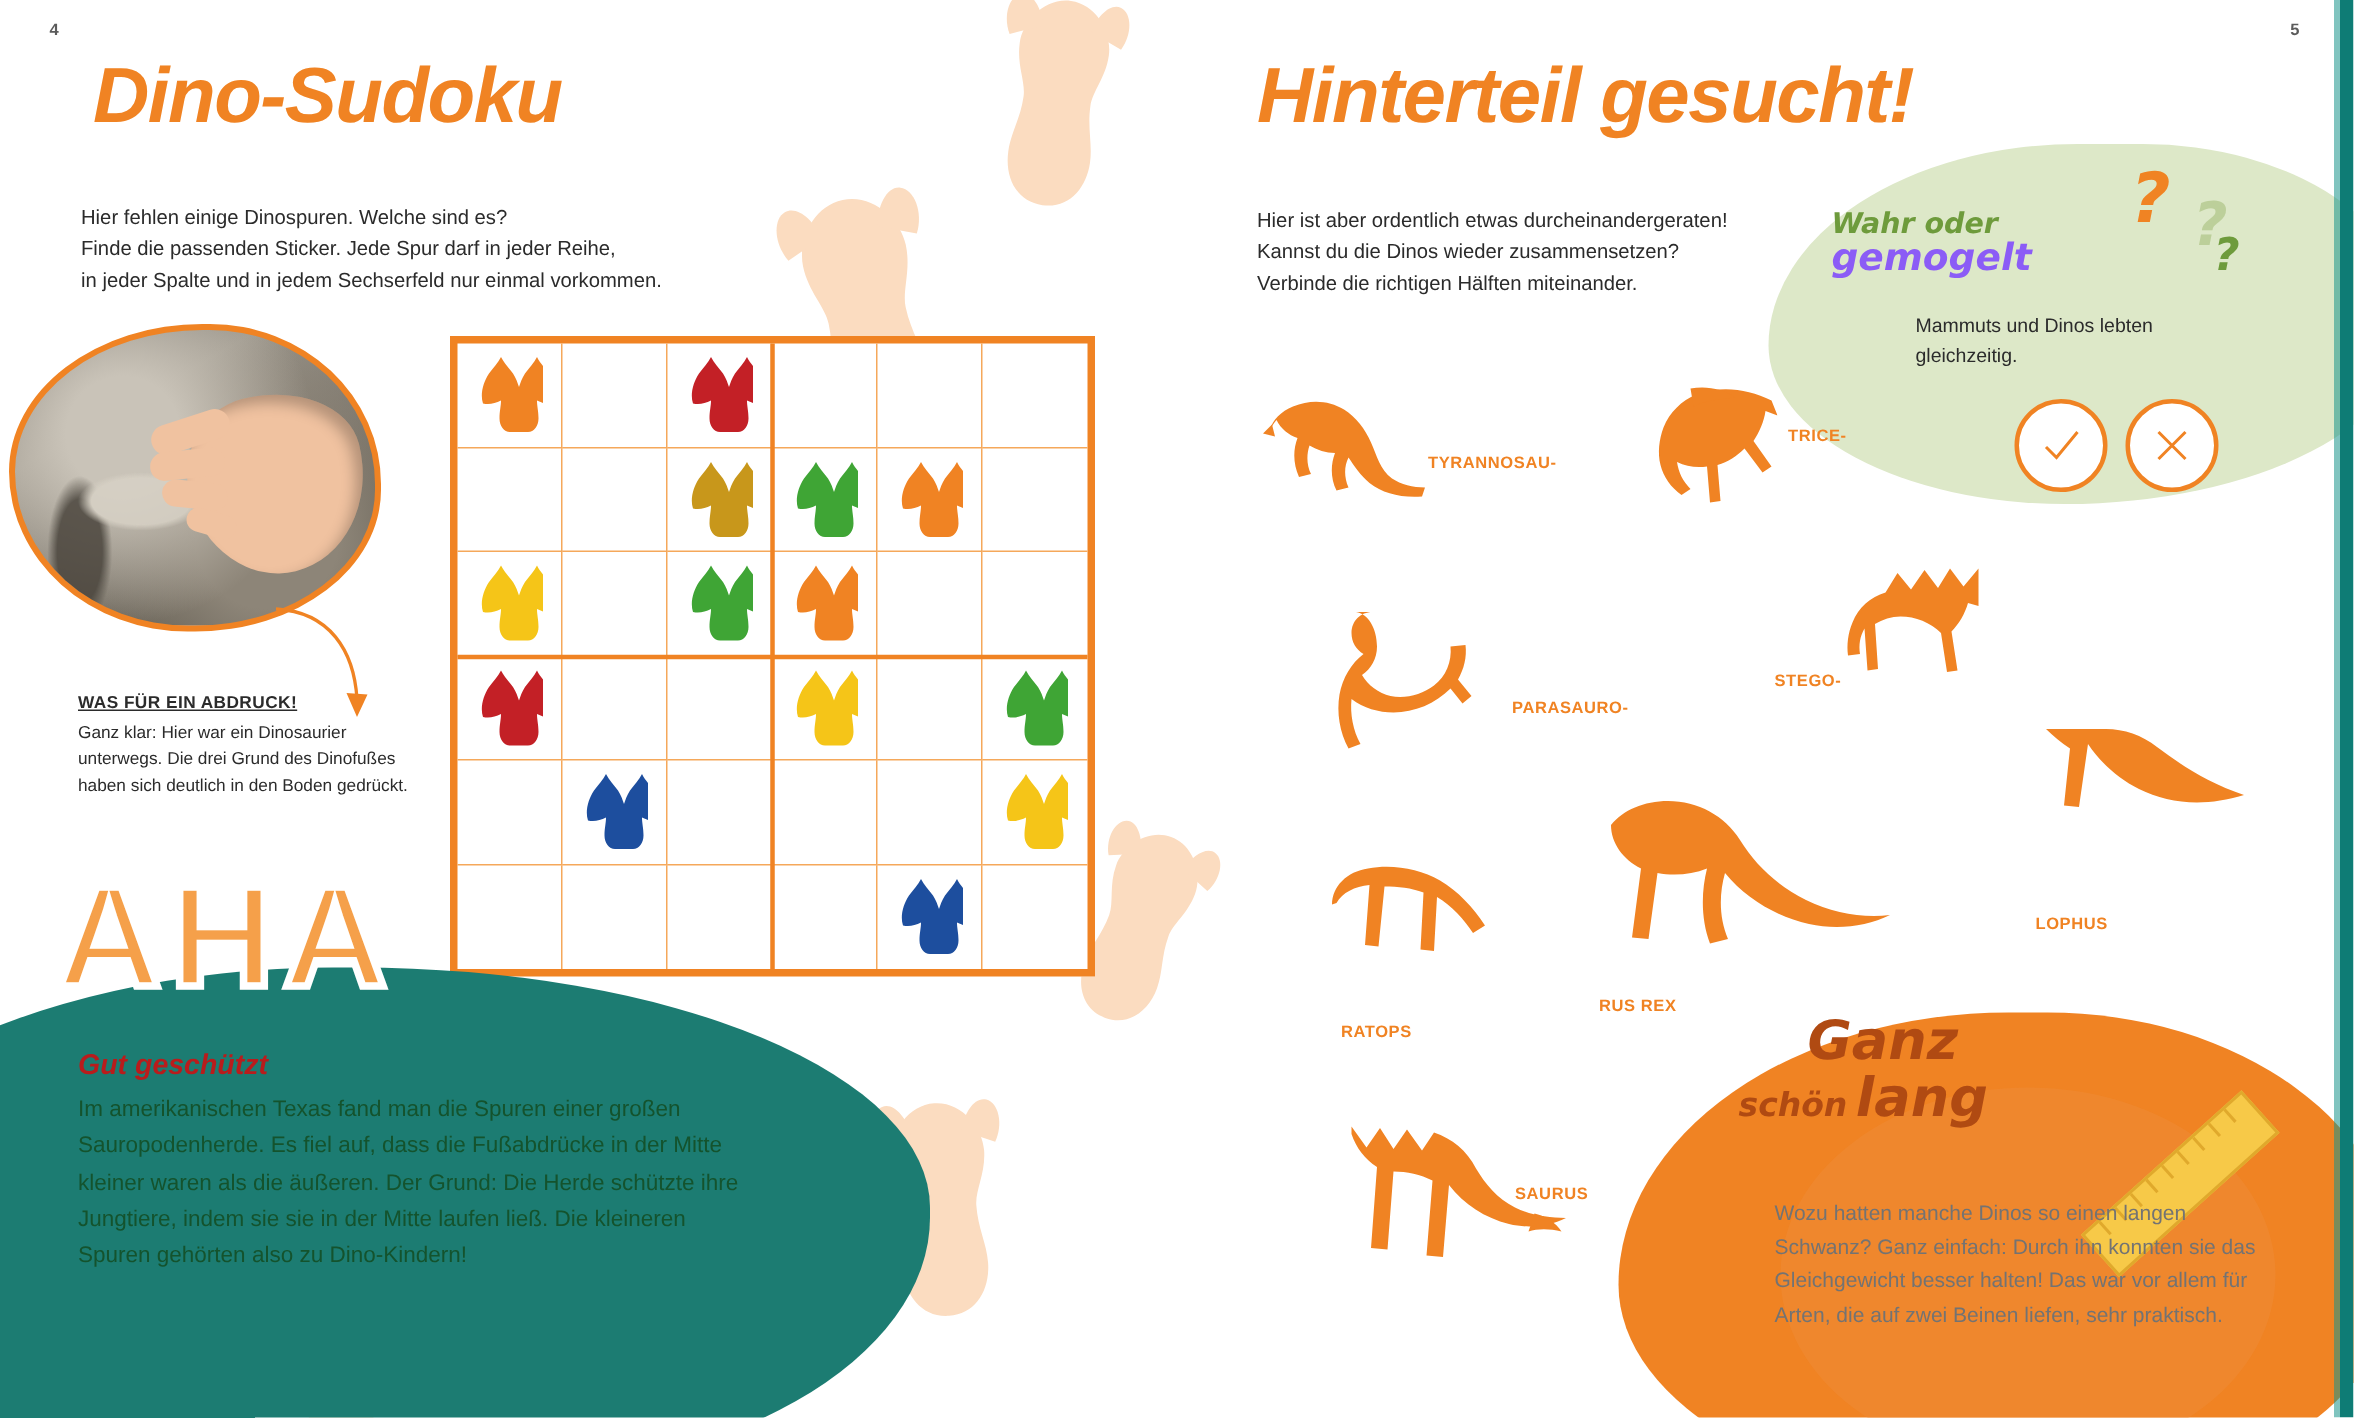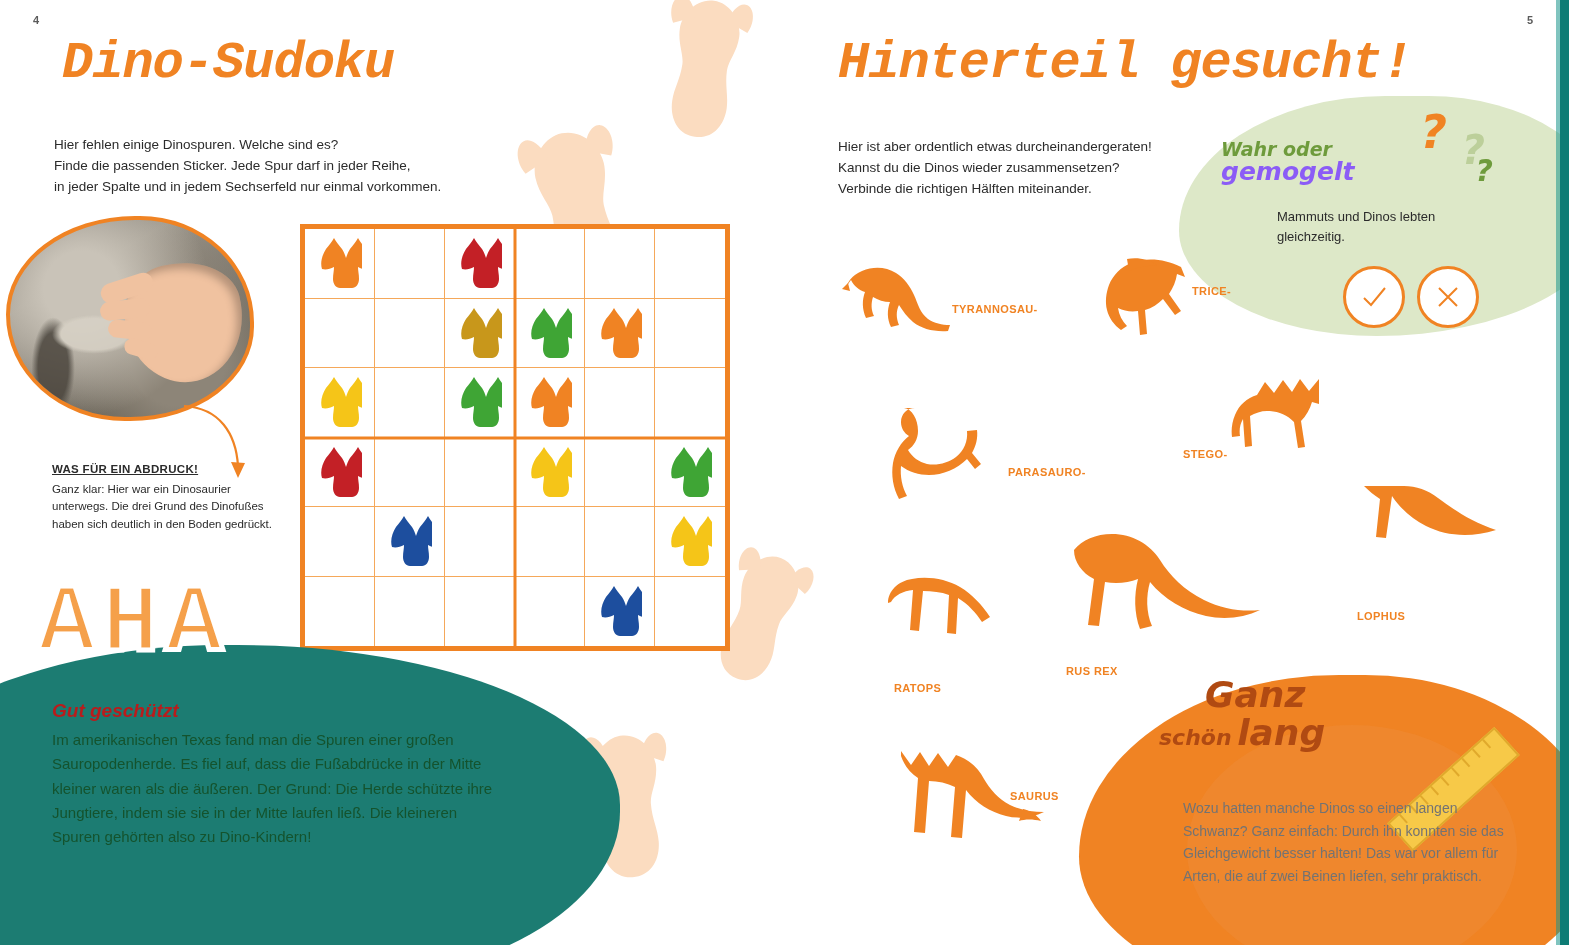--- a/index.html
+++ b/index.html
@@ -20,21 +20,21 @@
   .folio.left{left:33px;top:14px;}
   .folio.right{right:36px;top:14px;}
 
   
   .spine{position:absolute;right:0;top:0;width:9px;height:945px;background:#0e7c75;}
   .spine2{position:absolute;right:9px;top:0;width:4px;height:945px;background:#18938b;opacity:.55;}
 
   
   .headline{
     position:absolute;
-    font-family:Liberation Mono, monospace;
+    font-family:Liberation Sans, sans-serif;
     font-weight:bold;font-style:italic;
     color:#F08323;
     letter-spacing:-1px;
   }
   #h-left{left:62px;top:34px;font-size:52px;}
   #h-right{left:838px;top:34px;font-size:52px;}
 
   .intro{position:absolute;font-size:13.5px;line-height:1.55;color:#2b2b2b;}
   #intro-left{left:54px;top:135px;width:430px;}
   #intro-right{left:838px;top:137px;width:470px;}
@@ -85,21 +85,21 @@
   .cell{border-right:1.4px solid #F5A85A;border-bottom:1.4px solid #F5A85A;
         display:flex;align-items:center;justify-content:center;box-sizing:border-box;}
   .cell:nth-child(6n){border-right:none;}
   .cell:nth-child(n+31){border-bottom:none;}
   .sudoku .thickv{position:absolute;left:50%;top:0;width:3px;height:100%;background:#F08323;transform:translateX(-1.5px);}
   .sudoku .thickh{position:absolute;left:0;top:50%;width:100%;height:3px;background:#F08323;transform:translateY(-1.5px);}
 
   
   .aha{
     position:absolute;left:38px;top:570px;
-    font-family:Liberation Mono, monospace;font-weight:bold;font-size:96px;
+    font-family:Liberation Sans, sans-serif;font-weight:bold;font-size:96px;
     color:#F5A04A;-webkit-text-stroke:5px #ffffff;letter-spacing:6px;
     text-shadow:0 0 0 #fff;
   }
   .teal-blob{
     position:absolute;left:-160px;top:645px;width:780px;height:340px;
     background:#1C7C72;border-radius:50% 50% 40% 55% / 62% 48% 52% 40%;
   }
   .teal-title{position:absolute;left:52px;top:700px;font-size:19px;font-weight:bold;font-style:italic;color:#b91c1c;}
   .teal-body{position:absolute;left:52px;top:728px;width:450px;font-size:15px;line-height:1.62;color:#14532d;}
 

